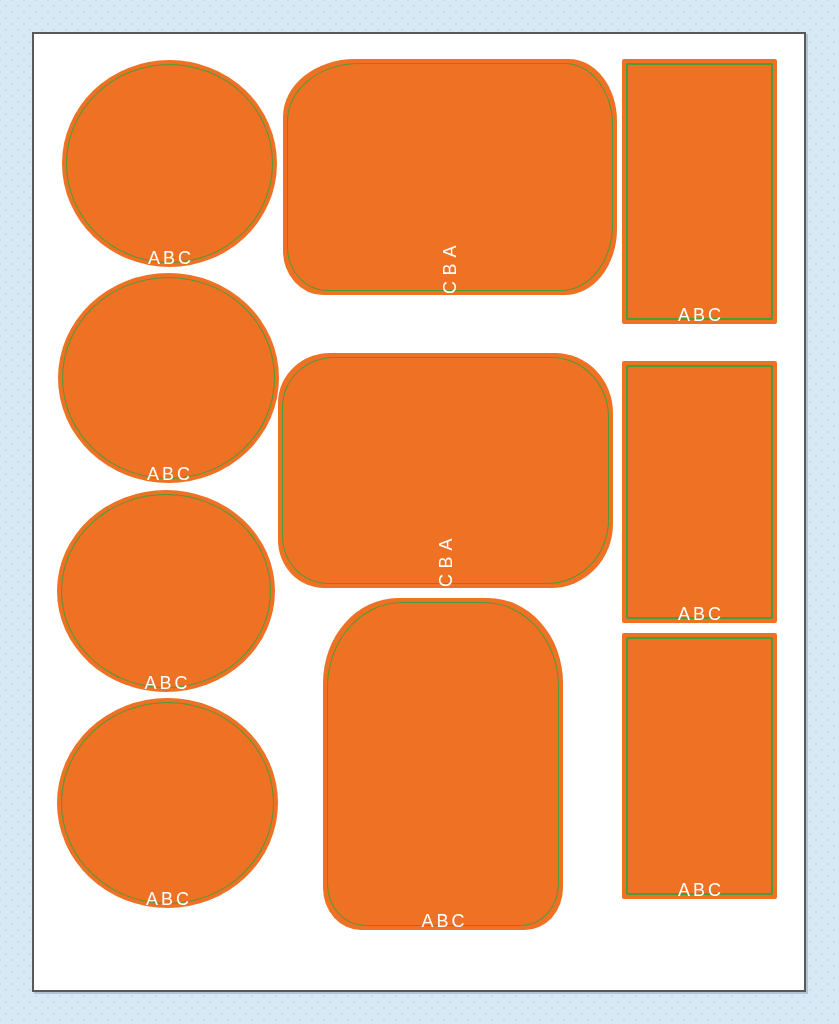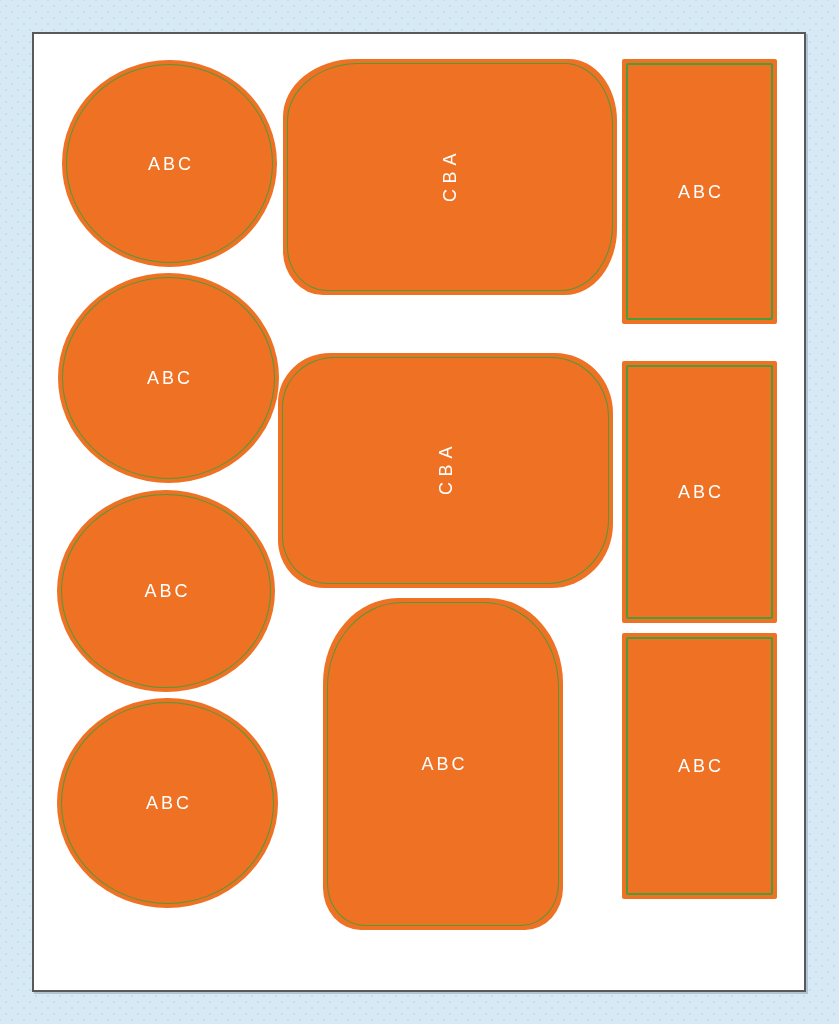--- a/index.html
+++ b/index.html
@@ -33,21 +33,21 @@
     left:32px;top:32px;
     width:774px;height:960px;
     background:var(--sheet-fill);
     border:2px solid var(--sheet-border);
     box-shadow:2px 2px 0 rgba(110,130,150,0.35);
   }
   .shape{
     position:absolute;
     background:var(--orange);
     display:flex;
-    align-items:center;
+    align-items:flex-end;
     justify-content:center;
   }
   .outline{
     position:absolute;
     inset:4px;
     border:1.6px solid var(--green);
     border-radius:inherit;
     pointer-events:none;
   }
   .label{

